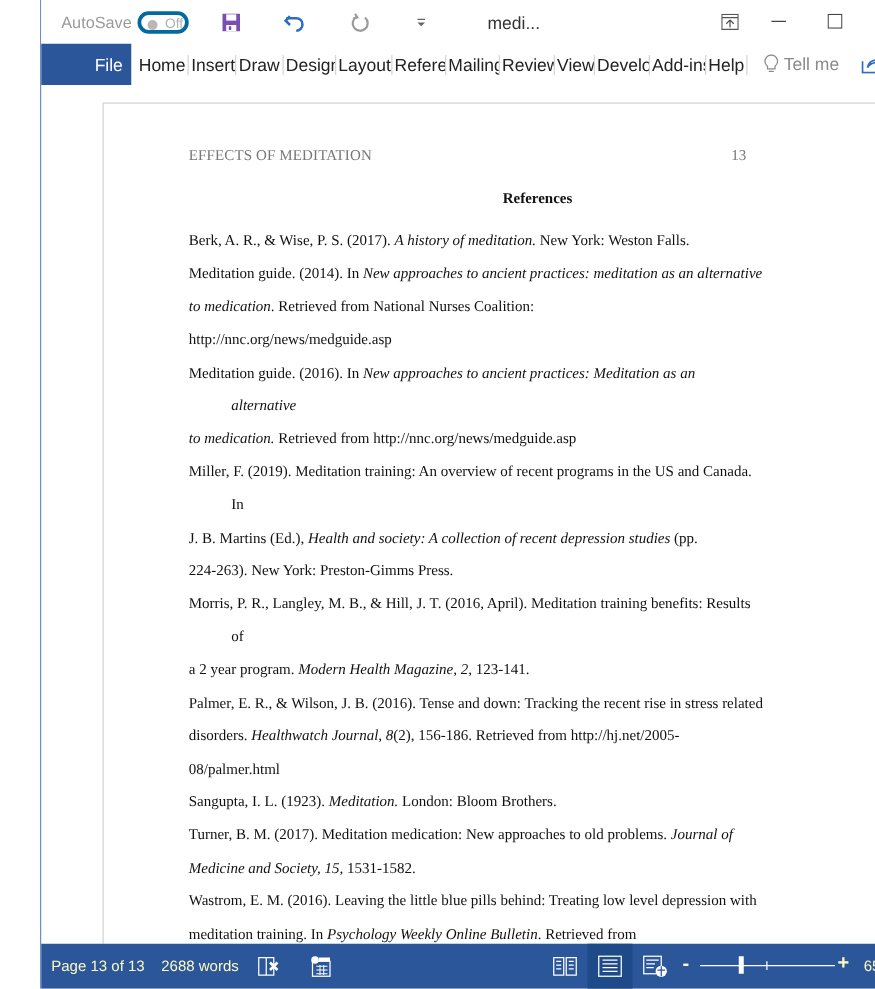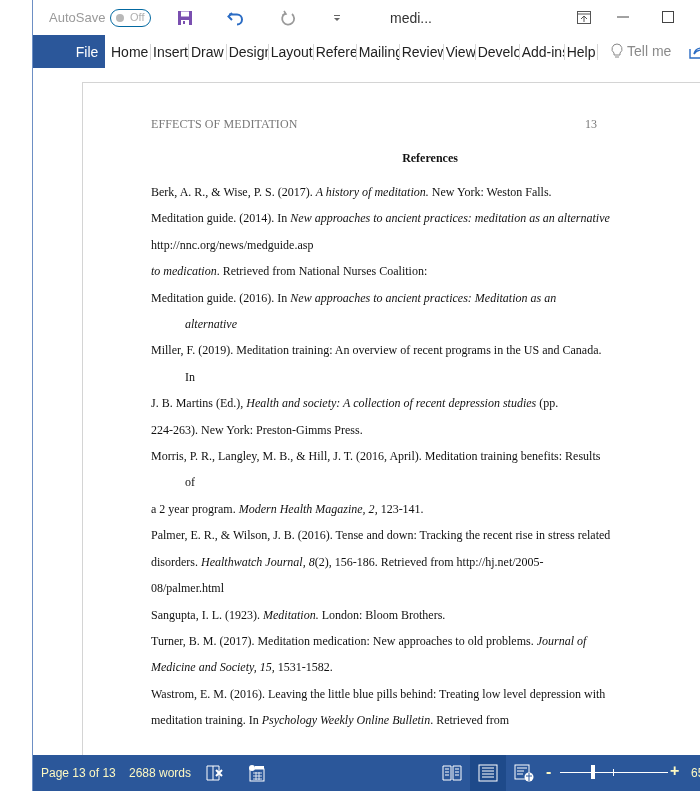--- a/index.html
+++ b/index.html
@@ -2,21 +2,21 @@
 <html><head>
 <meta charset="utf-8">
 <style>
   * { box-sizing: border-box; margin: 0; padding: 0; }
   html, body { width: 700px; height: 791px; overflow: hidden; background: #fff; }
   body { font-family: "Liberation Sans", "DejaVu Sans", sans-serif; position: relative; }
   .window { position: absolute; left: 0; top: 0; width: 700px; height: 791px; border-left: 1px solid #6d8fc4; border-right: 1px solid #6d8fc4; background: #fff; margin-left: 32px; }
   
   .titlebar { position: absolute; left: 0; top: 0; width: 698px; height: 35px; background: #fff; }
   .autosave { position: absolute; left: 16px; top: 10px; font-size: 13px; color: #9a9a9a; }
-  .toggle { position: absolute; left: 77px; top: 9px; width: 41px; height: 18px; border: 1px solid #0369a1; border-radius: 9px; font-size: 11px; color: #b0b0b0; }
+  .toggle { position: absolute; left: 77px; top: 9px; width: 41px; height: 18px; border: 3px solid #0369a1; border-radius: 9px; font-size: 11px; color: #b0b0b0; }
   .toggle .knob { position: absolute; left: 5px; top: 4px; width: 8px; height: 8px; border-radius: 50%; background: #b8b8b8; }
   .toggle .tl { position: absolute; left: 19px; top: 1px; }
   .qa-icon { position: absolute; top: 7px; width: 22px; height: 22px; display: flex; align-items: center; justify-content: center; }
   .doc-title { position: absolute; left: 357px; top: 10px; font-size: 14px; color: #333; }
   .win-btn { position: absolute; top: 4px; width: 30px; height: 26px; display: flex; align-items: center; justify-content: center; }
   
   .ribbon { position: absolute; left: 0; top: 35px; width: 698px; height: 33px; background: #fff; }
   .file-tab { position: absolute; left: 0; top: 0; width: 72px; height: 33px; background: #2b579a; color: #fff; font-size: 14px; display: flex; align-items: center; justify-content: center; padding-left: 36px; }
   .tabs { position: absolute; left: 76px; top: 0; height: 33px; display: flex; align-items: center; }
   .tab { font-size: 14px; color: #222; white-space: nowrap; overflow: hidden; padding: 0 2px; border-right: 1px solid #d6d6d6; height: 16px; line-height: 16px; }
@@ -143,25 +143,26 @@
     <div class="page">
       <span class="hdr-left">EFFECTS OF MEDITATION</span>
       <span class="hdr-right">13</span>
       <div class="ref-title">References</div>
       <div class="refs" id="refs">
           <div class="ref">
             <span class="ln"><span>Berk, A. R., &amp; Wise, P. S. (2017). </span><i>A history of meditation.</i><span> New York: Weston Falls.</span></span>
           </div>
           <div class="ref">
             <span class="ln"><span>Meditation guide. (2014). In </span><i>New approaches to ancient practices: meditation as an alternative</i></span>
+            <span class="ln"><i>to medication</i><span>. Retrieved from National Nurses Coalition:</span></span>
             <span class="ln"><span>http://nnc.org/news/medguide.asp</span></span>
-            <span class="ln"><i>to medication</i><span>. Retrieved from National Nurses Coalition:</span></span>
           </div>
           <div class="ref">
             <span class="ln"><span>Meditation guide. (2016). In </span><i>New approaches to ancient practices: Meditation as an alternative</i></span>
+            <span class="ln"><i>to medication.</i><span> Retrieved from http://nnc.org/news/medguide.asp</span></span>
           </div>
           <div class="ref">
             <span class="ln"><span>Miller, F. (2019). Meditation training: An overview of recent programs in the US and Canada. In</span></span>
             <span class="ln"><span>J. B. Martins (Ed.), </span><i>Health and society: A collection of recent depression studies</i><span> (pp.</span></span>
             <span class="ln"><span>224-263). New York: Preston-Gimms Press.</span></span>
           </div>
           <div class="ref">
             <span class="ln"><span>Morris, P. R., Langley, M. B., &amp; Hill, J. T. (2016, April). Meditation training benefits: Results of</span></span>
             <span class="ln"><span>a 2 year program. </span><i>Modern Health Magazine, 2</i><span>, 123-141.</span></span>
           </div>

